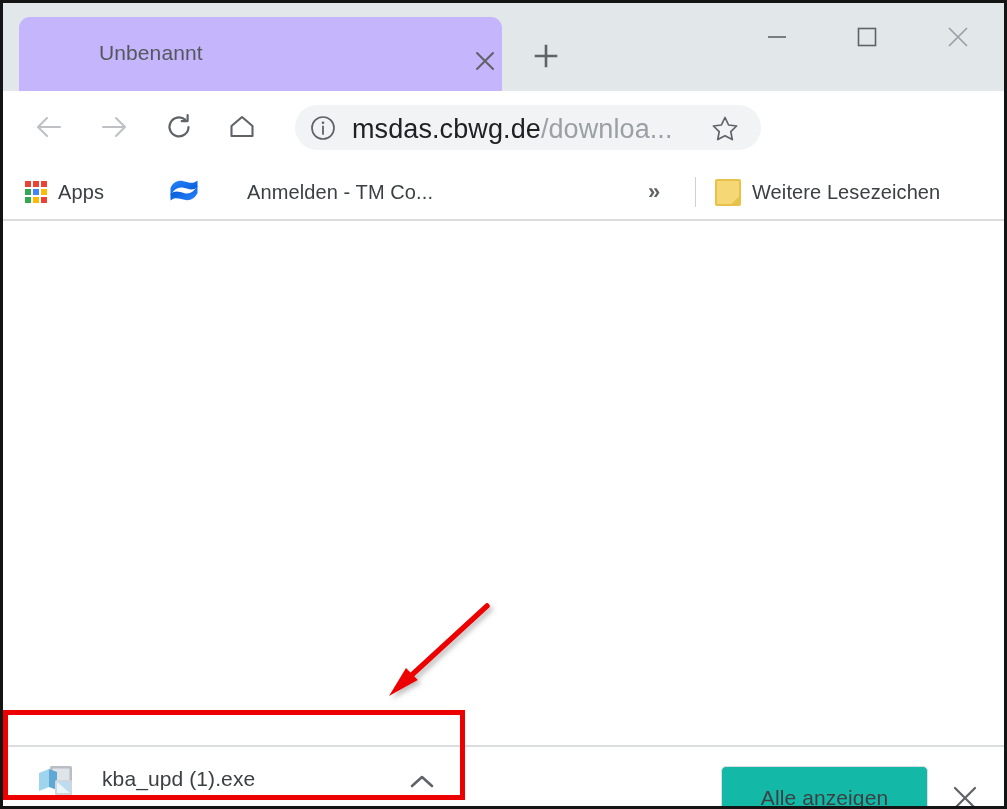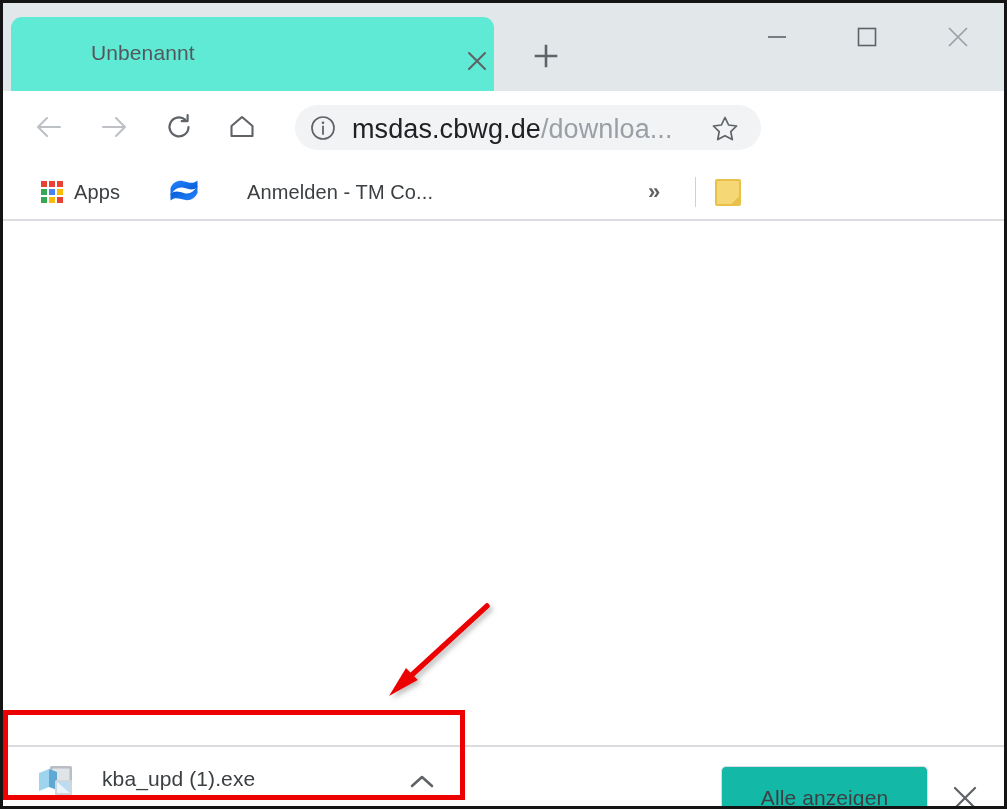--- a/index.html
+++ b/index.html
@@ -29,25 +29,25 @@
   #tab-strip {
     position: absolute;
     left: 0; top: 0;
     width: 1001px;
     height: 88px;
     background: #e2e7ea;
   }
 
   #tab-active {
     position: absolute;
-    left: 8px;
+    left: 16px;
     top: 14px;
     width: 483px;
     height: 74px;
-    background: #5eead4;
+    background: #c4b5fd;
     border-radius: 11px 11px 0 0;
   }
 
   #tab-title {
     position: absolute;
     left: 80px;
     top: 24px;
     font-size: 21px;
     color: #54585c;
     letter-spacing: 0.1px;
@@ -218,21 +218,21 @@
     align-items: center;
     gap: 11px;
     white-space: nowrap;
   }
   .bm-label {
     font-size: 20px;
     color: #3c4043;
     letter-spacing: 0.1px;
   }
 
-  #bm-apps { left: 22px; margin-left: 16px; }
+  #bm-apps { left: 22px; }
   #bm-confluence { left: 166px; gap: 48px; }
   #bm-more { left: 712px; }
 
   
   #apps-grid-icon {
     width: 22px; height: 22px;
     display: grid;
     grid-template-columns: repeat(3, 6px);
     grid-template-rows: repeat(3, 6px);
     gap: 2px;
@@ -523,20 +523,21 @@
         </svg>
       </span>
       <span class="bm-label">Anmelden - TM Co...</span>
     </div>
 
     <div id="bm-overflow">»</div>
     <div id="bm-divider"></div>
 
     <div class="bm-item" id="bm-more">
       <span class="folder-icon"></span>
+      <span class="bm-label">Weitere Lesezeichen</span>
     </div>
   </div>
 
   <div id="page-content"></div>
 
   <svg id="annotation-arrow" viewBox="0 0 150 125">
     <defs>
       <filter id="arrShadow" x="-40%" y="-40%" width="200%" height="200%">
         <feDropShadow dx="3" dy="3" stdDeviation="2.4" flood-color="#8a8a8a" flood-opacity="0.55"></feDropShadow>
       </filter>

